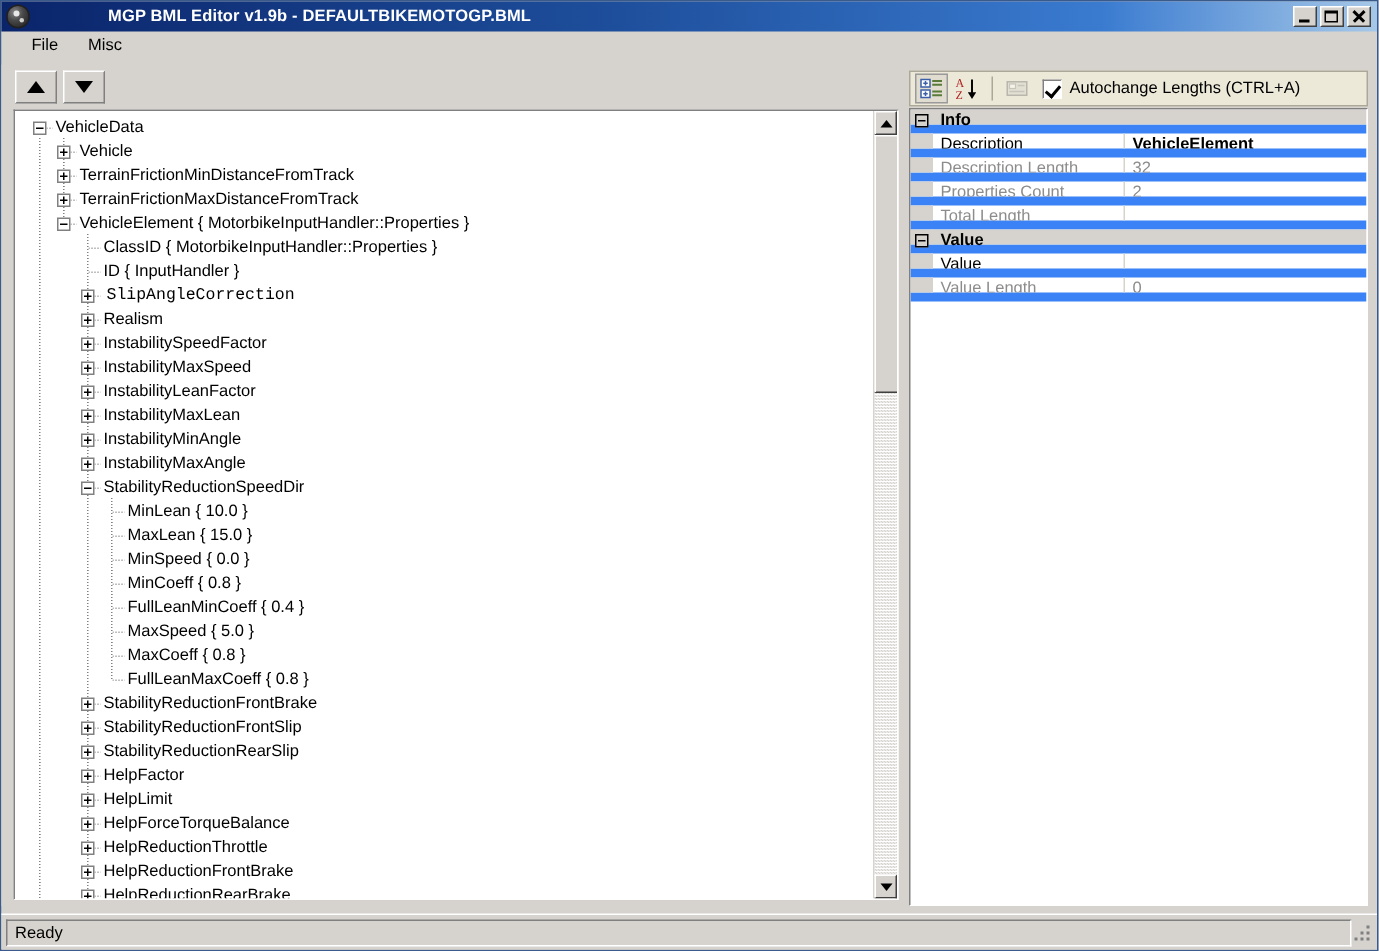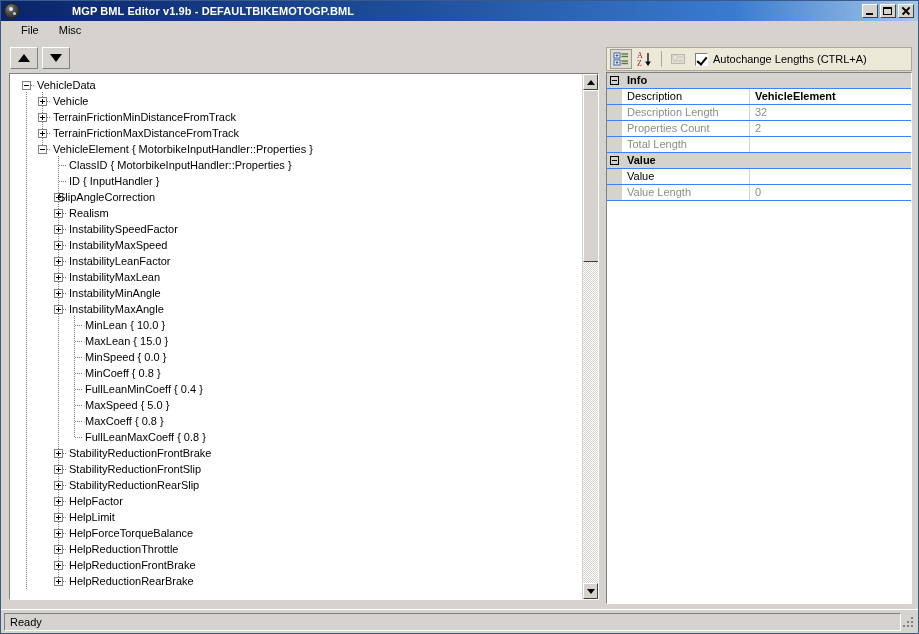--- a/index.html
+++ b/index.html
@@ -378,21 +378,21 @@
     border: 1px solid;
     border-color: #808080 #ffffff #ffffff #808080;
     box-sizing: border-box;
     overflow: hidden;
   }
   .pg-rows { display: block; }
   .pg-row {
     height: 16px;
     display: flex;
     align-items: stretch;
-    border-bottom: 1px solid #3b82f6;
+    border-bottom: 6px solid #3b82f6;
     box-sizing: border-box;
     font-size: 11px;
   }
   .pg-gutter {
     flex: 0 0 15px;
     width: 15px;
     background: #d6d3ce;
     position: relative;
     border-right: 1px solid #d6d3ce;
     box-sizing: border-box;
@@ -572,21 +572,21 @@
                   <span class="vline" style="left: 16px;"></span>
                   <span class="vline" style="left: 48px;"></span>
                   <span class="hline" style="left: 49px; width: 8px;"></span>
                   <span class="lbl" style="left: 59px;">ID { InputHandler }</span>
                 </div>
                 <div class="tnode">
                   <span class="vline" style="left: 16px;"></span>
                   <span class="vline" style="left: 48px;"></span>
                   <span class="hline" style="left: 49px; width: 8px;"></span>
                   <span class="exp plus" style="left: 44px;"></span>
-                  <span class="lbl" style="left: 48px;">SlipAngleCorrection</span>
+                  <span class="lbl" style="left: 61px; font-family: Liberation Mono, monospace;">SlipAngleCorrection</span>
                 </div>
                 <div class="tnode">
                   <span class="vline" style="left: 16px;"></span>
                   <span class="vline" style="left: 48px;"></span>
                   <span class="hline" style="left: 49px; width: 8px;"></span>
                   <span class="exp plus" style="left: 44px;"></span>
                   <span class="lbl" style="left: 59px;">Realism</span>
                 </div>
                 <div class="tnode">
                   <span class="vline" style="left: 16px;"></span>
@@ -622,20 +622,27 @@
                   <span class="hline" style="left: 49px; width: 8px;"></span>
                   <span class="exp plus" style="left: 44px;"></span>
                   <span class="lbl" style="left: 59px;">InstabilityMinAngle</span>
                 </div>
                 <div class="tnode">
                   <span class="vline" style="left: 16px;"></span>
                   <span class="vline" style="left: 48px;"></span>
                   <span class="hline" style="left: 49px; width: 8px;"></span>
                   <span class="exp plus" style="left: 44px;"></span>
                   <span class="lbl" style="left: 59px;">InstabilityMaxAngle</span>
+                </div>
+                <div class="tnode">
+                  <span class="vline" style="left: 16px;"></span>
+                  <span class="vline" style="left: 48px;"></span>
+                  <span class="hline" style="left: 49px; width: 8px;"></span>
+                  <span class="exp" style="left: 44px;"></span>
+                  <span class="lbl" style="left: 59px;">StabilityReductionSpeedDir</span>
                 </div>
                 <div class="tnode">
                   <span class="vline" style="left: 16px;"></span>
                   <span class="vline" style="left: 48px;"></span>
                   <span class="vline" style="left: 64px;"></span>
                   <span class="hline" style="left: 65px; width: 8px;"></span>
                   <span class="lbl" style="left: 75px;">MinLean { 10.0 }</span>
                 </div>
                 <div class="tnode">
                   <span class="vline" style="left: 16px;"></span>

